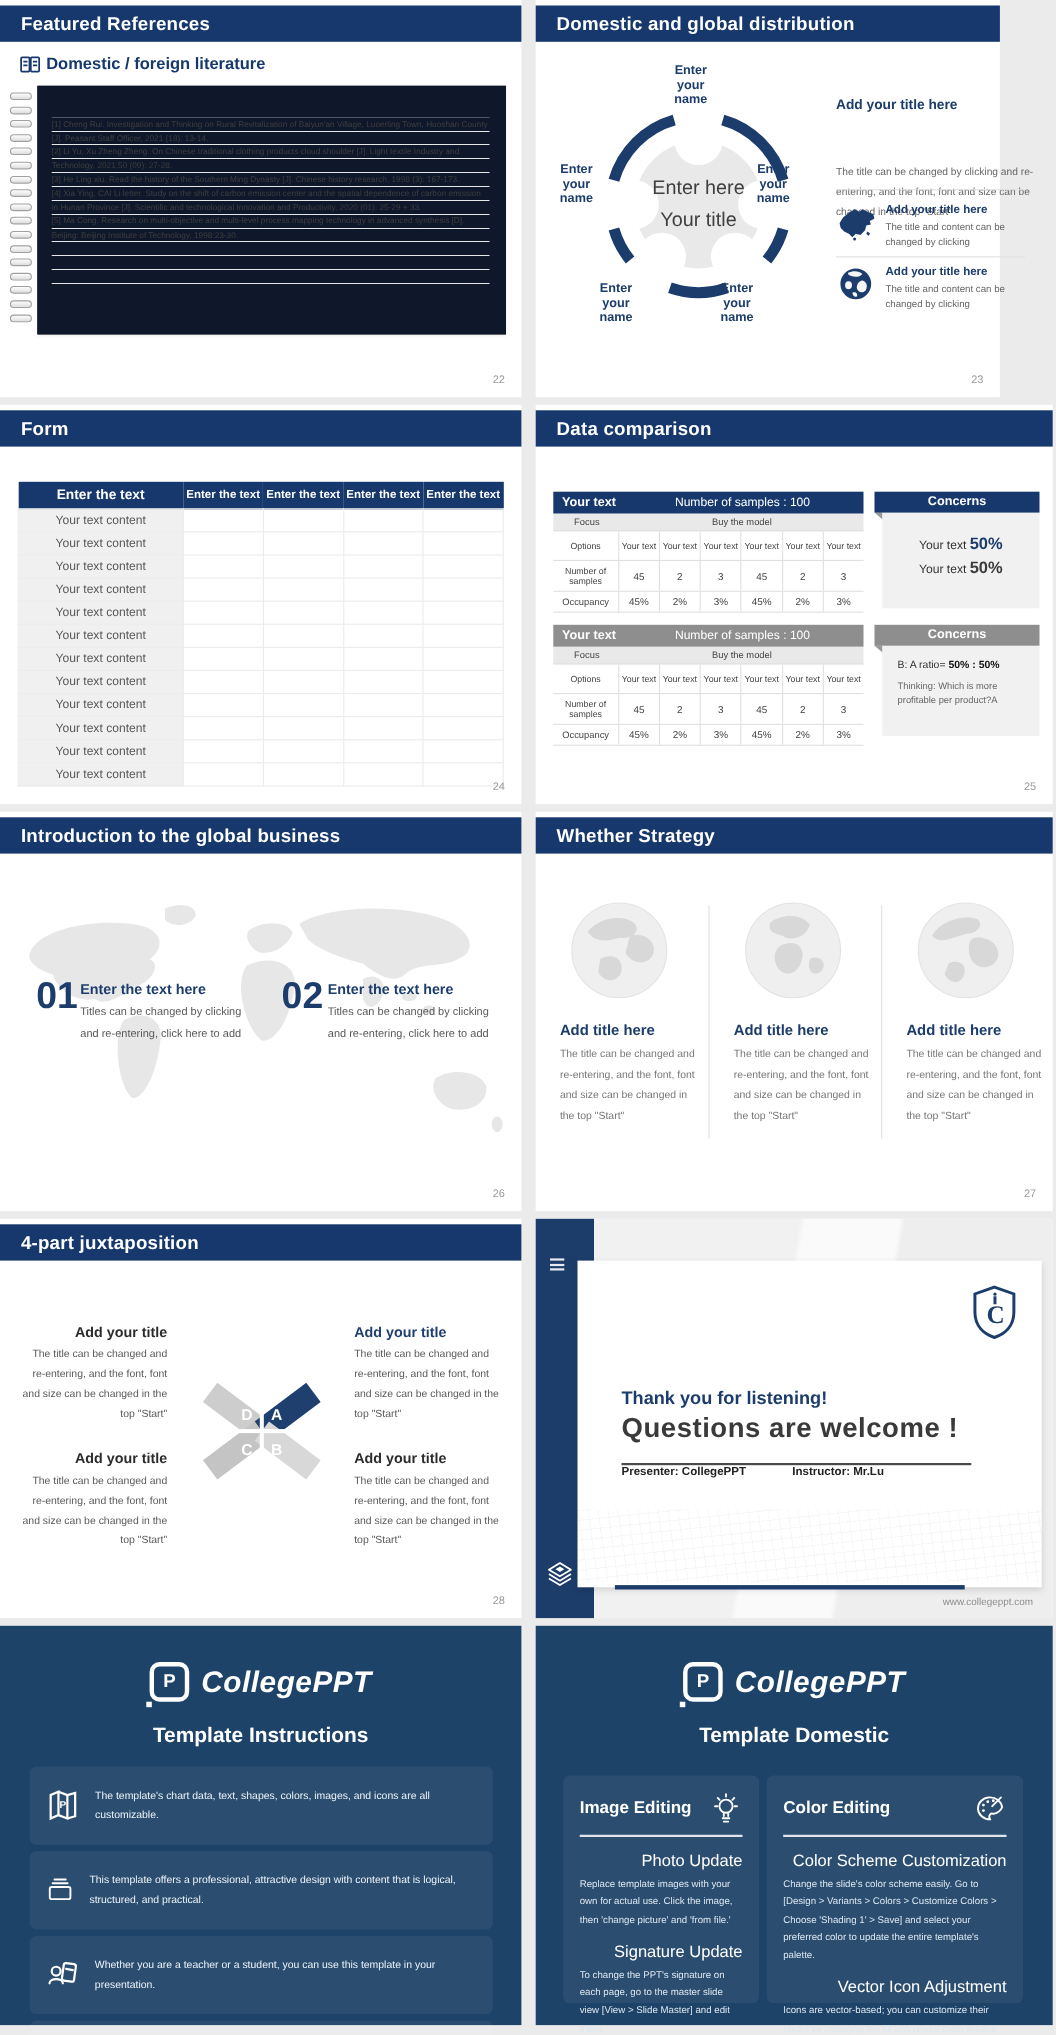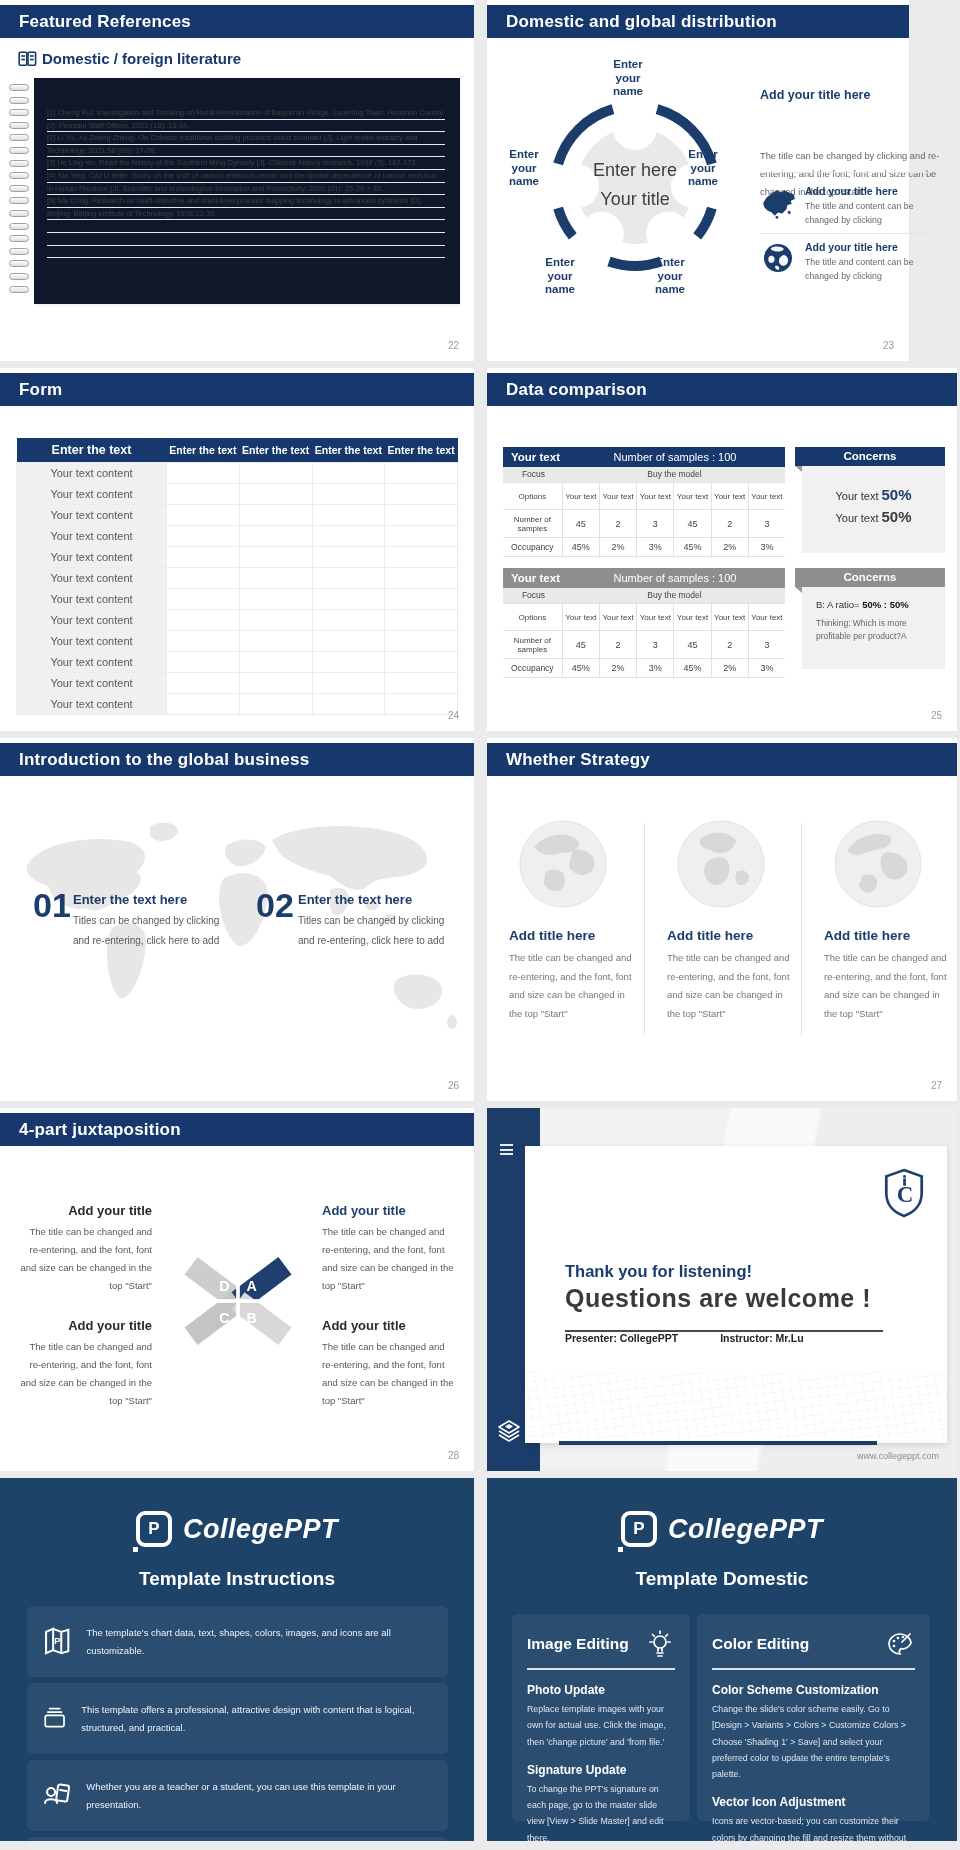--- a/index.html
+++ b/index.html
@@ -94,21 +94,21 @@
           grid-template-columns:1fr;grid-template-rows:1fr 1fr;gap:6px;}
   .i-box{background:rgba(255,255,255,.06);border-radius:6px;display:flex;gap:13px;padding:18px 14px;box-sizing:border-box;}
   .i-txt{font-size:9.5px;line-height:1.85;color:#eef3f9;}
   .tut-cols{position:absolute;top:136px;left:25px;right:27px;bottom:20px;display:flex;gap:7px;}
   .t-col{background:rgba(255,255,255,.06);border-radius:6px;padding:15px 15px;box-sizing:border-box;color:#fff;}
   .t-col.c1{flex:0 0 178px;}
   .t-col.c2{flex:1;}
   .tc-head{display:flex;justify-content:space-between;align-items:center;font-size:15.5px;font-weight:700;}
   .tc-rule{border-bottom:2px solid rgba(255,255,255,.85);margin:9px 0 13px 0;}
   .tc-sec{margin-bottom:13px;}
-  .tc-t{font-size:12px;font-weight:700;margin-bottom:4px;}
+  .tc-t{font-size:15px;font-weight:400;margin-bottom:4px;text-align:right;}
   .tc-b{font-size:8.8px;line-height:1.85;color:#dde6f0;}
 </style>
 </head>
 <body>
 
 <div class="board">
 
   <div class="card" style="left:0;top:0;width:474px;height:361px;">
     <div class="sl-h">Featured References</div>
     <span class="book-ic">

